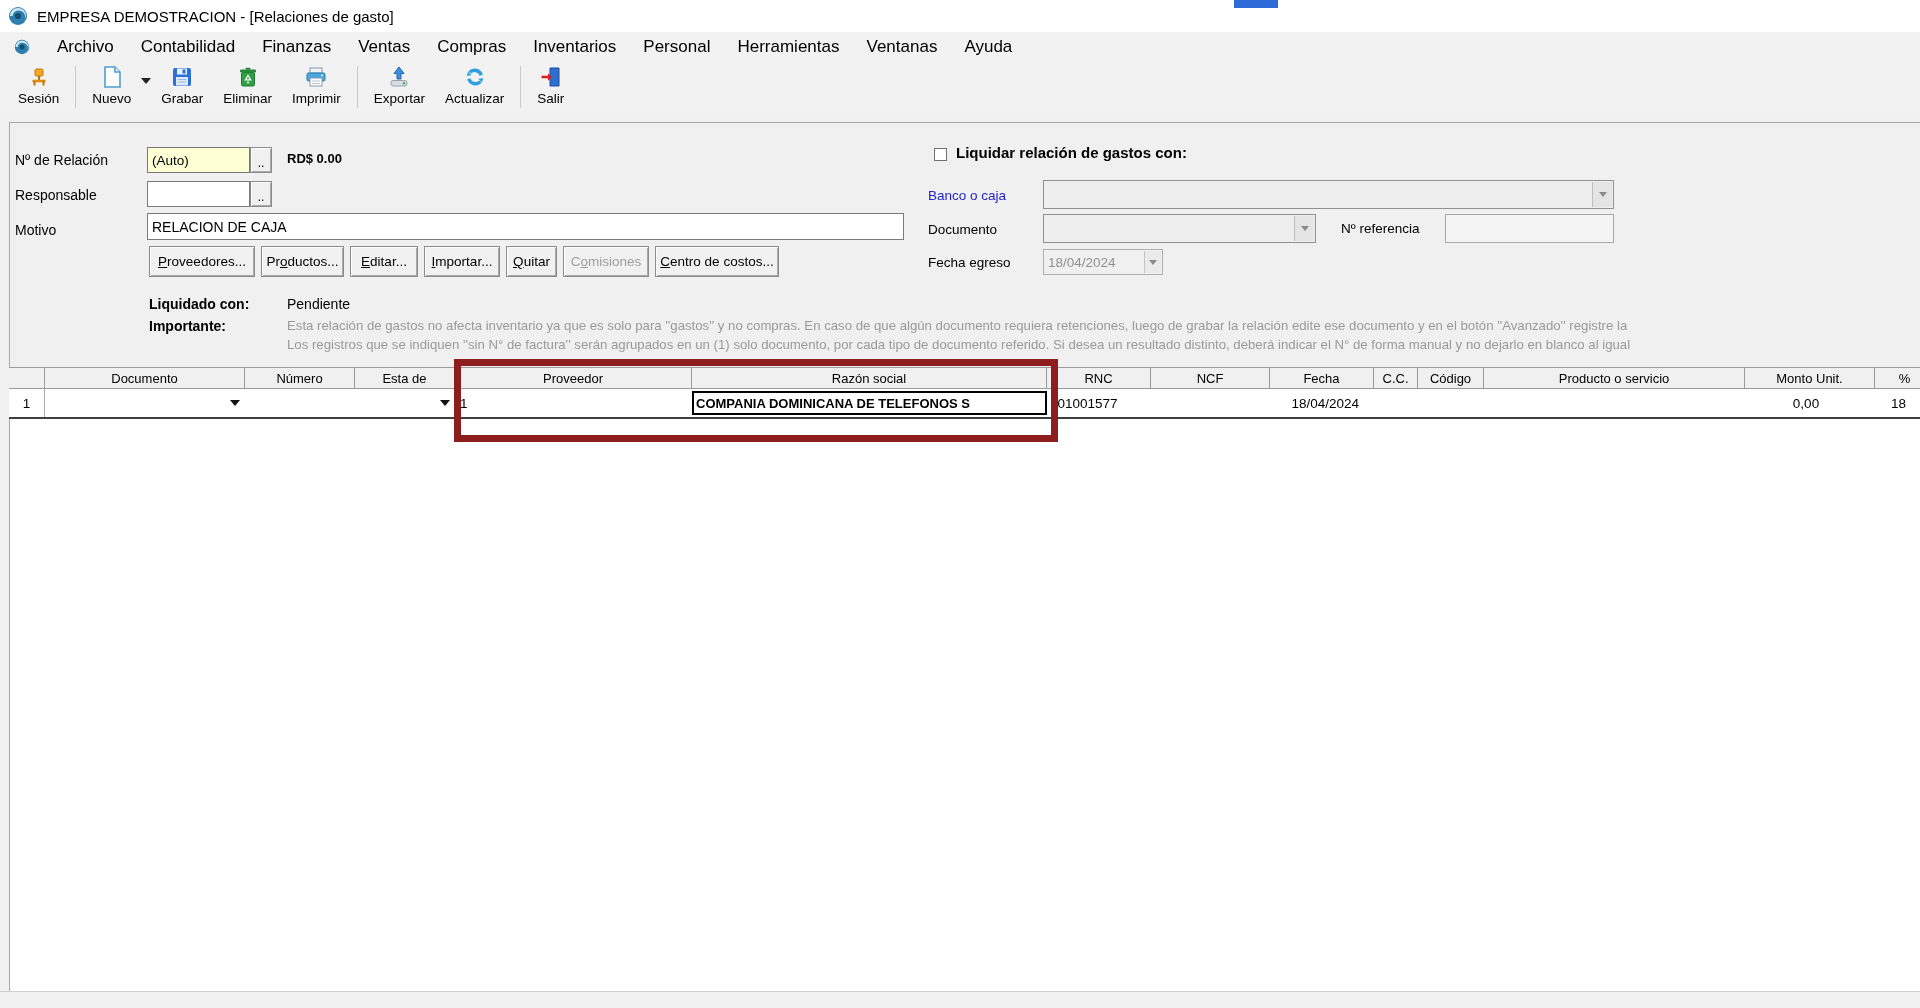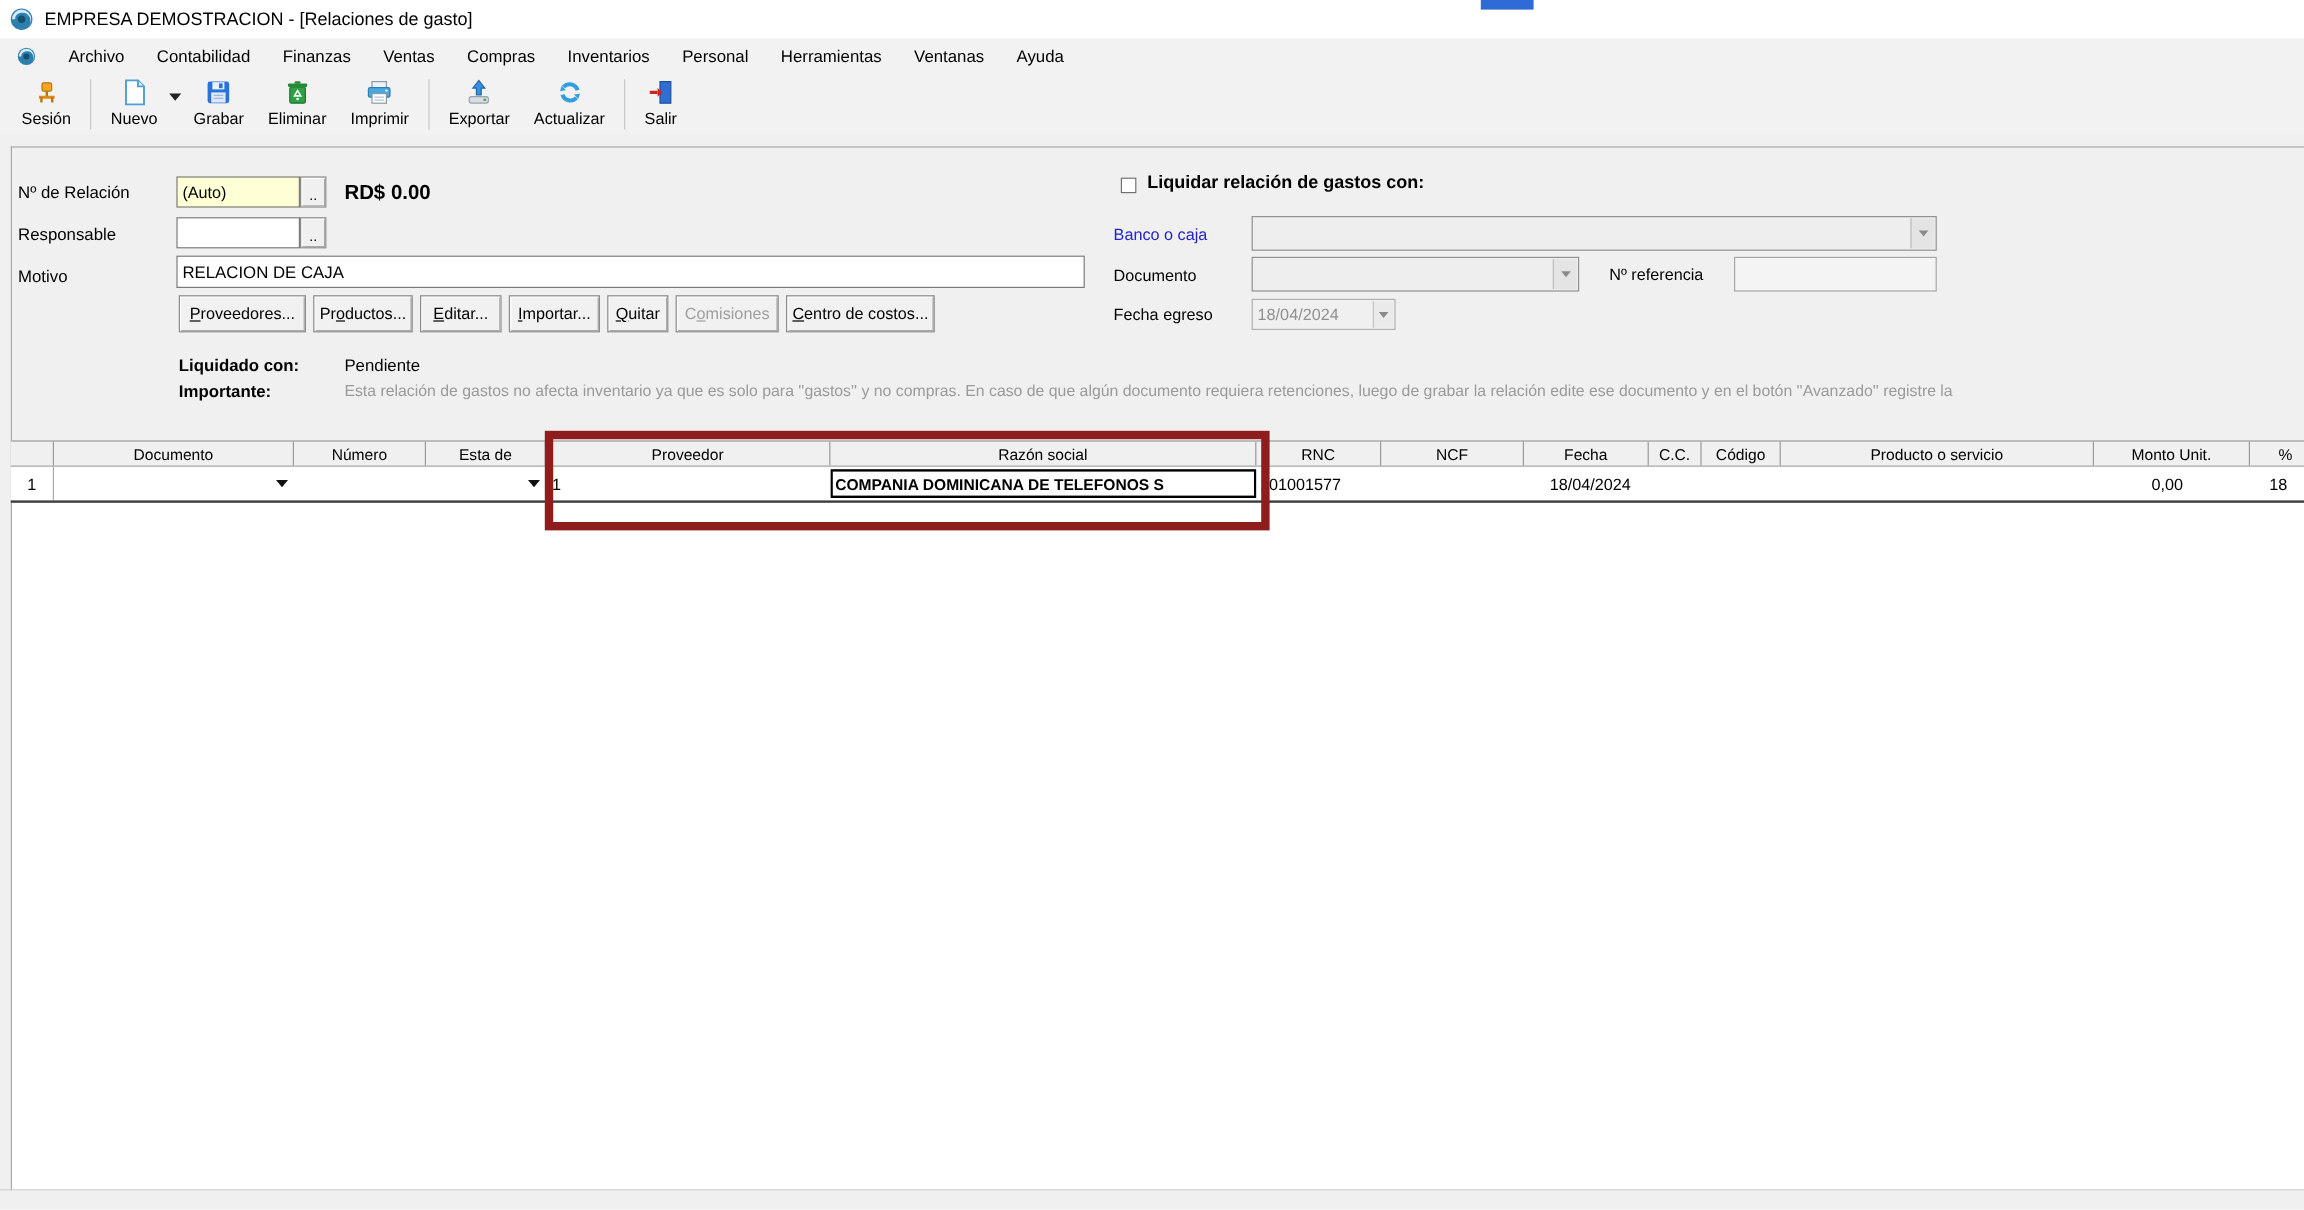--- a/index.html
+++ b/index.html
@@ -7,21 +7,21 @@
   body { background:#f0f0f0; font-family:"Liberation Sans", sans-serif; color:#000; }
   .screen { position:relative; width:1920px; height:1008px; }
 
   
   .titlebar { position:absolute; left:0; top:0; width:1920px; height:32px; background:#ffffff;
               display:flex; align-items:center; gap:9px; padding-left:8px; font-size:15px; }
   .artifact-blue { position:absolute; left:1234px; top:0; width:44px; height:8px; background:#2e6bd6; }
 
   
   .menubar { position:absolute; left:0; top:32px; width:1920px; height:30px; background:#f2f2f2;
-             display:flex; align-items:center; gap:27px; padding-left:14px; font-size:14px; }
+             display:flex; align-items:center; gap:27px; padding-left:14px; font-size:17px; }
   .menu-item { cursor:default; }
 
   
   .toolbar { position:absolute; left:0; top:62px; width:1920px; height:50px; background:#f2f2f2;
              display:flex; align-items:flex-start; padding-left:8px; }
   .tb-btn { display:flex; flex-direction:column; align-items:center; justify-content:flex-start;
             padding:3px 10px 0 10px; height:50px; font-size:13.5px; gap:2px; }
   .tb-sep { width:1px; height:42px; background:#c9c9c9; margin:4px 6px 0 6px; }
   .tb-new-wrap { display:flex; align-items:flex-start; }
   .tb-caret { margin-top:16px; width:0; height:0; border-left:5px solid transparent;
@@ -34,21 +34,21 @@
   .bottom-line { position:absolute; left:0; top:991px; width:1920px; height:1px; background:#cfcfcf; }
 
   
   .lbl { position:absolute; font-size:14px; white-space:nowrap; }
   .inp { position:absolute; border:1px solid #7a7a7a; background:#fff; font-size:13.5px;
          padding:0 4px; display:flex; align-items:center; }
   .inp-yellow { background:#ffffd6; }
   .lookup-btn { position:absolute; width:22px; height:26px; background:#f0f0f0; border:1px solid #8c8c8c;
                 box-shadow:inset 1px 1px 0 #fff, inset -1px -1px 0 #a9a9a9; font-size:12px;
                 display:flex; align-items:flex-end; justify-content:center; padding-bottom:6px; line-height:6px; }
-  .amount { position:absolute; left:287px; top:151px; font-size:17px; font-weight:bold; }
+  .amount { position:absolute; left:287px; top:151px; font-size:13px; font-weight:bold; }
 
   .action-row { position:absolute; left:149px; top:246px; display:flex; gap:6px; }
   .act-btn { height:31px; background:#f1f1f1; border:1px solid #8c8c8c; font-size:13.5px;
              box-shadow:inset 1px 1px 0 #ffffff, inset -1px -1px 0 #a9a9a9;
              display:flex; align-items:center; justify-content:center; white-space:nowrap; }
   .act-btn.disabled { color:#9e9e9e; }
   .b0{width:106px}.b1{width:83px}.b2{width:68px}.b3{width:76px}.b4{width:51px}.b5{width:86px}.b6{width:124px}
 
   .bold-lbl { font-weight:bold; }
   .note { position:absolute; left:287px; width:1633px; font-size:13.2px; color:#9a9a9a;
@@ -267,20 +267,21 @@
       </div>
     <div class="act-btn b6">
         <span><span></span><u>C</u><span>entro de costos...</span></span>
       </div>
   </div>
 
   <span class="lbl bold-lbl" style="left:149px; top:296px;">Liquidado con:</span>
   <span class="lbl" style="left:287px; top:296px;">Pendiente</span>
   <span class="lbl bold-lbl" style="left:149px; top:318px;">Importante:</span>
   <div class="note" style="top:318px;">Esta relación de gastos no afecta inventario ya que es solo para ''gastos'' y no compras. En caso de que algún documento requiera retenciones, luego de grabar la relación edite ese documento y en el botón ''Avanzado'' registre la</div>
+  <div class="note" style="top:337px;">Los registros que se indiquen ''sin N° de factura'' serán agrupados en un (1) solo documento, por cada tipo de documento referido. Si desea un resultado distinto, deberá indicar el N° de forma manual y no dejarlo en blanco al igual</div>
 
   <div class="checkbox"></div>
   <span class="chk-lbl">Liquidar relación de gastos con:</span>
 
   <span class="lbl lbl-blue" style="left:928px; top:188px;text-align:right;">Banco o caja</span>
   <div class="combo" style="left:1043px; top:180px; width:571px; height:29px;">
     <span style="padding-left:4px; font-size:13.5px;"></span>
     <div class="arrow-box">
         <div class="tri-gray"></div>
       </div>

